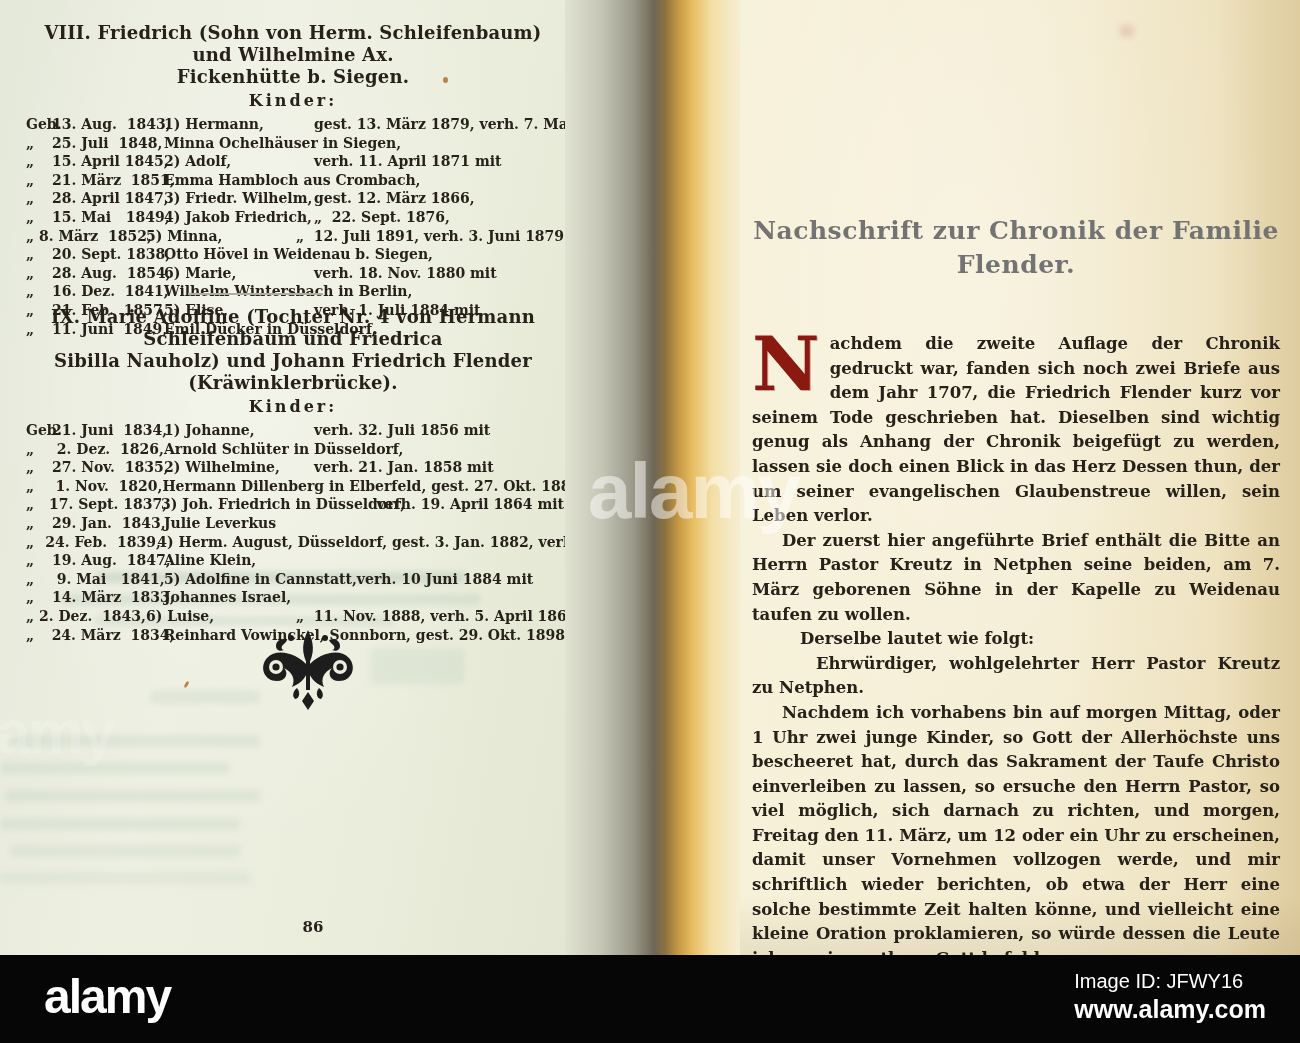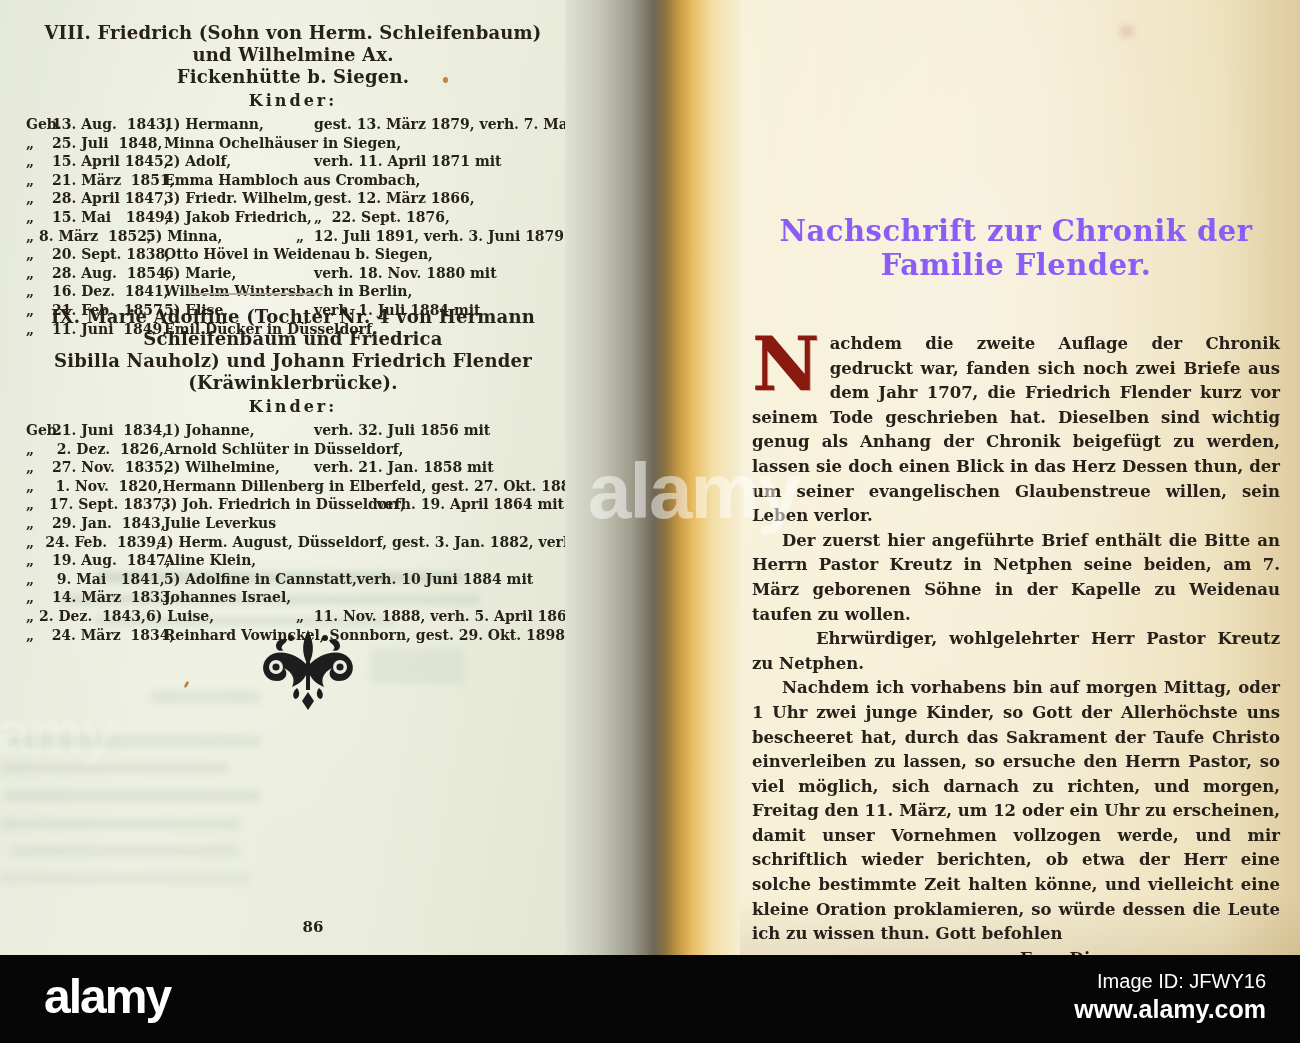--- a/index.html
+++ b/index.html
@@ -44,21 +44,21 @@
   .row .n { min-width:150px; }
   .row .note { flex:1; }
   .row .note.ar { text-align:left; }
   .row .note.al { text-align:left; }
   .rule-left { position:absolute; left:188px; top:293px; width:134px; height:2px; background:#b3ad9c; }
   .ornament { position:absolute; left:258px; top:628px; }
   .pagenum { position:absolute; left:283px; top:918px; width:60px; text-align:center; font-weight:bold; font-size:15px; }
 
   
   .rcontent { position:absolute; left:752px; top:214px; width:528px; }
-  .rtitle { text-align:center; font-weight:bold; font-size:29px; line-height:34px; letter-spacing:.5px; color:#8b5cf6; }
+  .rtitle { text-align:center; font-weight:bold; font-size:25px; line-height:34px; letter-spacing:.5px; color:#737373; }
   .rbody { margin-top:50px; font-weight:bold; font-size:16.5px; line-height:24.6px; text-align:justify; }
   .rbody p { margin:0; }
   .dropcap {
     float:left; font-size:74px; line-height:56px; color:#8a190f;
     margin:4px 10px 0 0; font-weight:bold; text-shadow:1px 1px 0 rgba(138,25,15,.35);
   }
   .ind1 { text-indent:30px; }
   .ind2 { text-indent:48px; }
   .ind3 { text-indent:64px; }
   .sig1 { text-align:center; padding-left:120px; margin-top:2px; }
@@ -66,21 +66,21 @@
   .actum { text-indent:42px; margin-top:6px; }
 
   
   .wm { position:absolute; font-family:"Liberation Sans", sans-serif; font-weight:bold; color:#fff; letter-spacing:-2px; }
   .wm-gutter { left:588px; top:446px; font-size:78px; opacity:.5; }
   .wm-left   { left:-52px; top:696px; font-size:62px; opacity:.17; }
 
   
   .bottom-bar { position:absolute; left:0; top:955px; width:1300px; height:88px; background:#060606; }
   .alamy-logo { position:absolute; left:44px; top:14px; font-family:"Liberation Sans", sans-serif; font-weight:bold; font-size:48px; color:#fff; letter-spacing:-2px; }
-  .bar-right { position:absolute; right:34px; top:13px; text-align:right; color:#fff; font-family:"Liberation Sans", sans-serif; }
+  .bar-right { position:absolute; right:34px; top:13px; text-align:left; color:#fff; font-family:"Liberation Sans", sans-serif; }
   .bar-right .iid { font-size:20px; line-height:26px; font-weight:normal; }
   .bar-right .url { font-size:25px; line-height:30px; font-weight:bold; }
 </style>
 </head>
 <body>
 
 <div class="photo">
 
   <div class="page page-left">
 
@@ -219,20 +219,21 @@
 
   <div class="page page-right">
     <div class="ghost" style="left:380px;top:25px;width:14px;height:12px;background:rgba(205,150,140,.35);"></div>
   </div>
 
   <div class="rcontent">
     <div class="rtitle">Nachschrift zur Chronik der Familie Flender.</div>
     <div class="rbody">
       <p><span class="dropcap">N</span><span>achdem die zweite Auflage der Chronik gedruckt war, fanden sich noch zwei Briefe aus dem Jahr 1707, die Friedrich Flender kurz vor seinem Tode geschrieben hat.  Dieselben sind wichtig genug als Anhang der Chronik beigefügt zu werden, lassen sie doch einen Blick in das Herz Dessen thun, der um seiner evangelischen Glaubenstreue willen, sein Leben verlor.</span></p>
       <p class="ind1">Der zuerst hier angeführte Brief enthält die Bitte an Herrn Pastor Kreutz in Netphen seine beiden, am 7. März geborenen Söhne in der Kapelle zu Weidenau taufen zu wollen.</p>
+      <p class="ind2">Derselbe lautet wie folgt:</p>
       <p class="ind3">Ehrwürdiger, wohlgelehrter Herr Pastor Kreutz zu Netphen.</p>
       <p class="ind1">Nachdem ich vorhabens bin auf morgen Mittag, oder 1 Uhr zwei junge Kinder, so Gott der Allerhöchste uns bescheeret hat, durch das Sakrament der Taufe Christo einverleiben zu lassen, so ersuche den Herrn Pastor, so viel möglich, sich darnach zu richten, und morgen, Freitag den 11. März, um 12 oder ein Uhr zu erscheinen, damit unser Vornehmen vollzogen werde, und mir schriftlich wieder berichten, ob etwa der Herr eine solche bestimmte Zeit halten könne, und vielleicht eine kleine Oration proklamieren, so würde dessen die Leute ich zu wissen thun.   Gott befohlen</p>
       <p class="sig1">Euer Diener</p>
       <p class="sig2">Friedrich Flender.</p>
       <p class="actum">Actum Haardt 1707, den 10. März.</p>
 
     </div>
   </div>
 
   <div class="wm wm-gutter">alamy</div>

